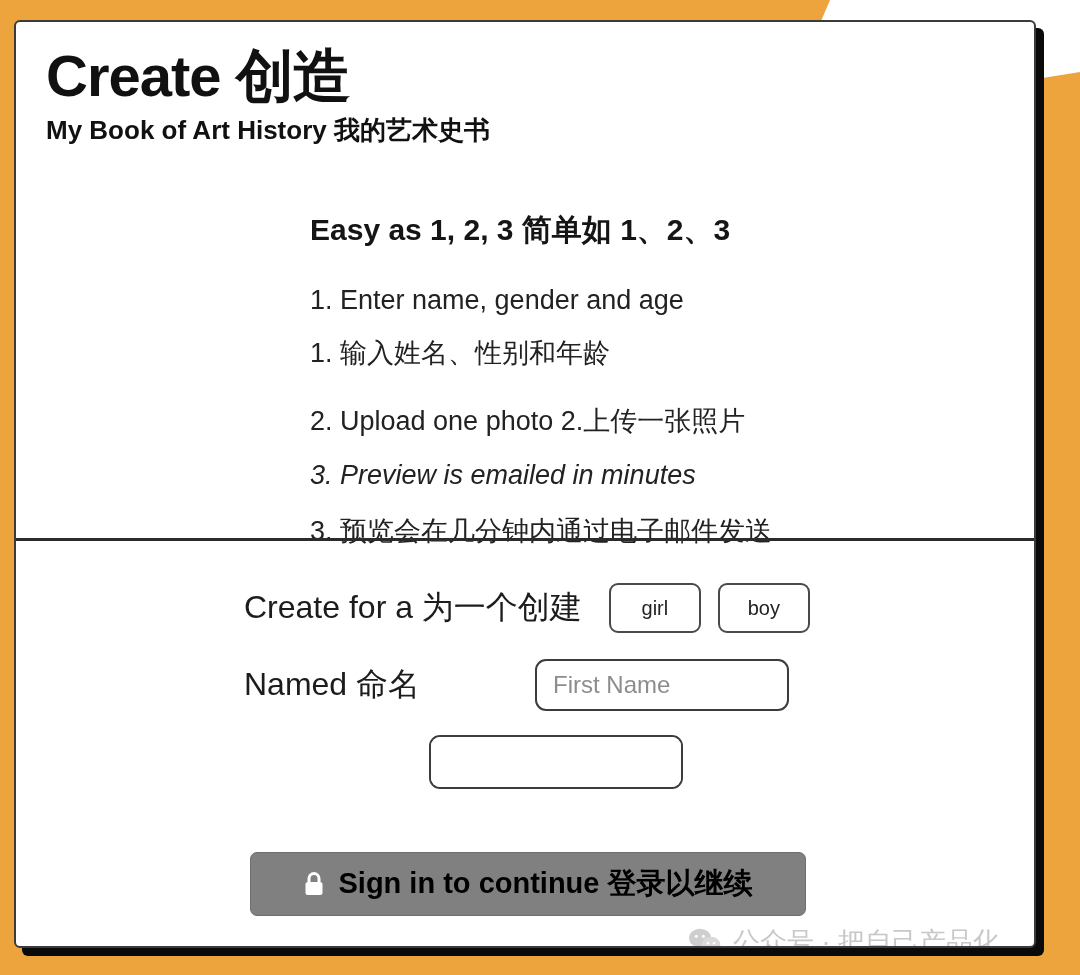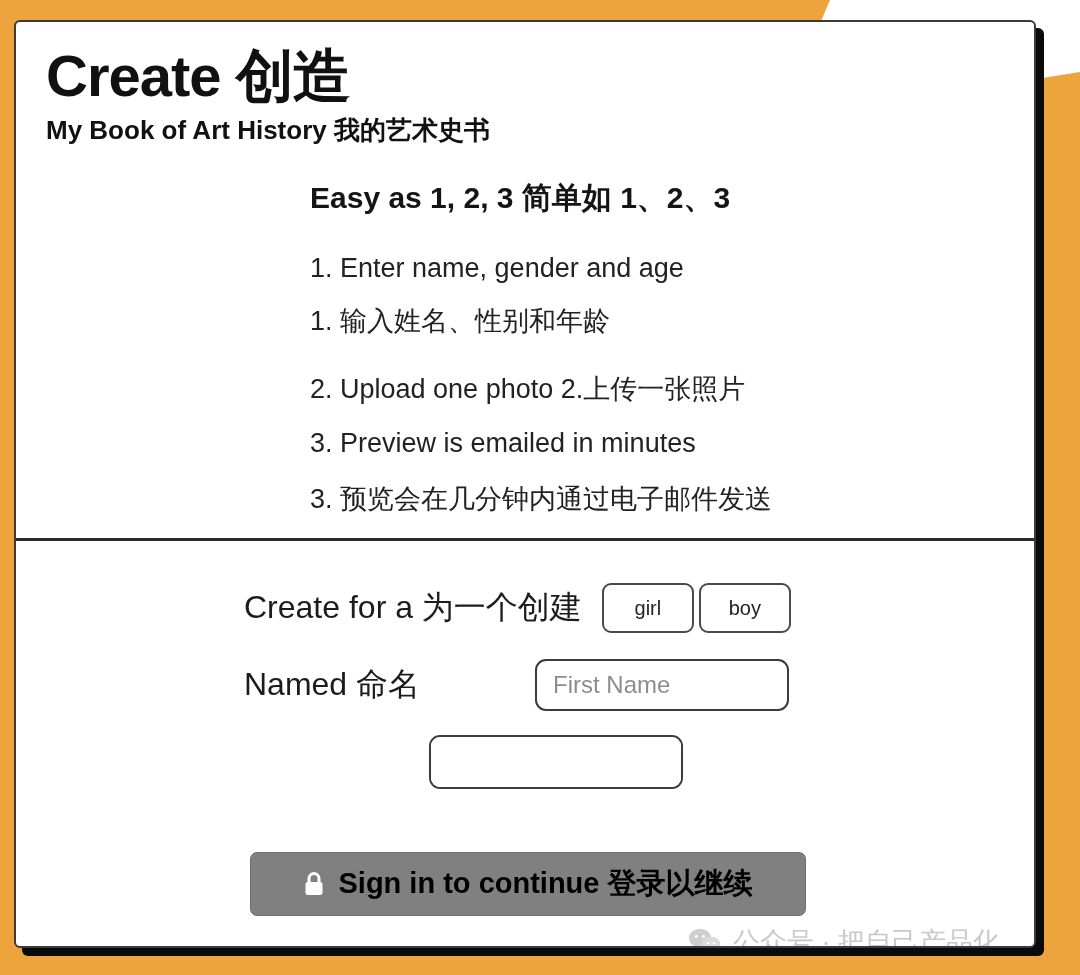--- a/index.html
+++ b/index.html
@@ -71,39 +71,39 @@
   #page-subtitle {
     font-size: 26px;
     font-weight: bold;
     color: #111111;
     margin-top: 4px;
     white-space: nowrap;
   }
 
   
   #instructions {
-    margin-top: 30px;
+    margin-top: 62px;
     padding-left: 294px;
   }
   #instructions-heading {
     font-size: 30px;
     font-weight: bold;
     color: #151515;
     white-space: nowrap;
   }
   .instruction-line {
     font-size: 27px;
     color: #222222;
     white-space: nowrap;
     padding-left: 0px;
   }
   #ins-1 { margin-top: 34px; }
   #ins-2 { margin-top: 19px; }
   #ins-3 { margin-top: 32px; }
-  #ins-4 { margin-top: 21px; }
+  #ins-4 { margin-top: 21px; font-style: italic; }
   #ins-5 { margin-top: 22px; }
 
   
   #section-divider {
     position: absolute;
     left: 0; top: 516px;
     width: 1022px;
     height: 3px;
     background: #2b2b2b;
   }
@@ -126,22 +126,22 @@
 
   .form-label {
     font-size: 32px;
     color: #1c1c1c;
     white-space: nowrap;
   }
 
   
   #gender-buttons {
     display: flex;
-    gap: 5px;
-    margin-left: 20px;
+    gap: 17px;
+    margin-left: 27px;
   }
   .gender-button {
     width: 92px;
     height: 50px;
     border: 2px solid #4a4a4a;
     border-radius: 9px;
     background: #ffffff;
     font-family: "Liberation Sans", sans-serif;
     font-size: 20px;
     color: #232323;

